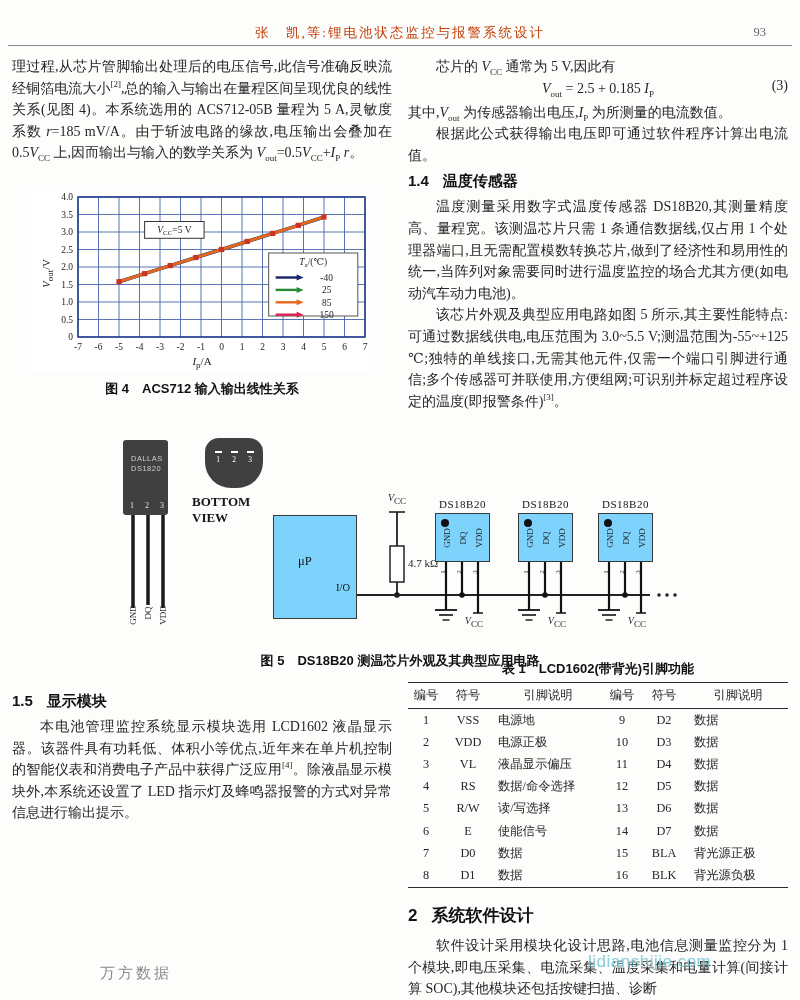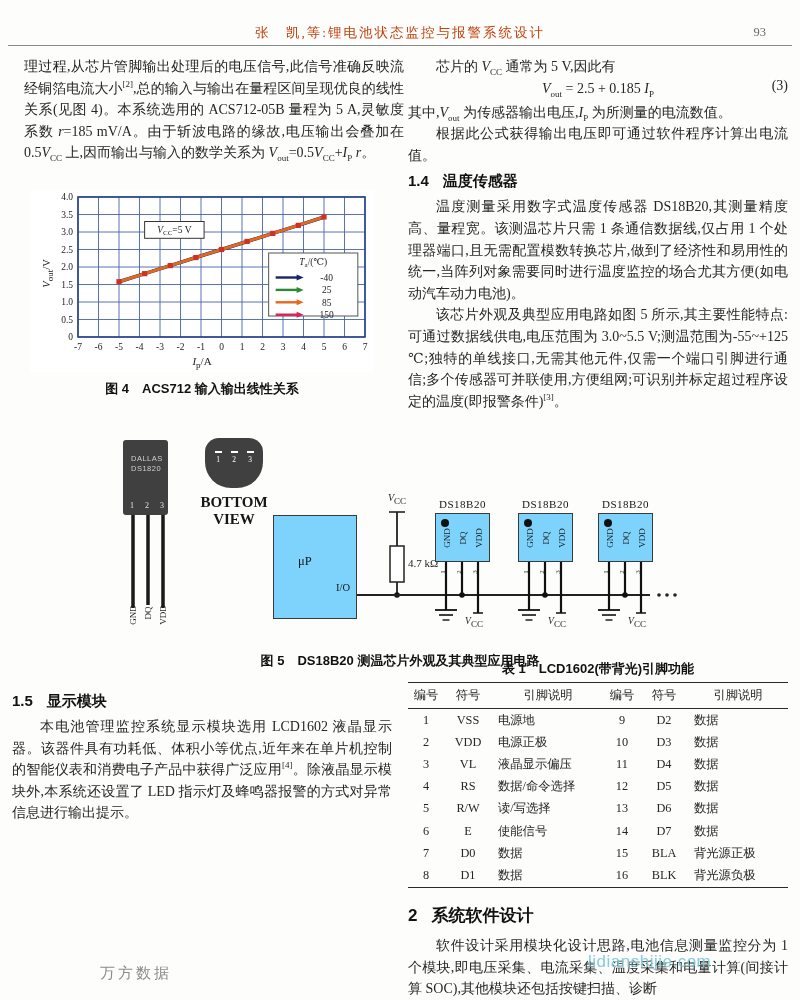--- a/index.html
+++ b/index.html
@@ -58,21 +58,21 @@
 </style>
 </head>
 <body>
 
 <div class="page">
 
   <div class="running-head">张　凯,等:锂电池状态监控与报警系统设计</div>
   <div class="pageno">93</div>
   <div class="head-rule"></div>
 
-  <div class="abs" style="left:24px;top:56px;width:380px;">
+  <div class="abs" style="left:12px;top:56px;width:380px;">
     <p>理过程,从芯片管脚输出处理后的电压信号,此信号准确反映流经铜箔电流大小<sup>[2]</sup>,总的输入与输出在量程区间呈现优良的线性关系(见图 4)。本系统选用的 ACS712-05B 量程为 5 A,灵敏度系数 <i>r</i>=185 mV/A。由于斩波电路的缘故,电压输出会叠加在 0.5<i>V</i><sub>CC</sub> 上,因而输出与输入的数学关系为 <i>V</i><sub>out</sub>=0.5<i>V</i><sub>CC</sub>+<i>I</i><sub>P</sub> <i>r</i>。</p>
   </div>
 
   <div class="abs fig4" style="left:30px;top:190px;">
     <svg id="fig4-svg" width="344" height="182">
         <rect x="48" y="7" width="287" height="140" fill="#fff"></rect>
         <line x1="48" y1="7" x2="48" y2="147" stroke="#4763ab" stroke-width="0.9"></line>
         <line x1="68.5" y1="7" x2="68.5" y2="147" stroke="#4763ab" stroke-width="0.9"></line>
         <line x1="89" y1="7" x2="89" y2="147" stroke="#4763ab" stroke-width="0.9"></line>
         <line x1="109.5" y1="7" x2="109.5" y2="147" stroke="#4763ab" stroke-width="0.9"></line>
@@ -227,21 +227,21 @@
     </div>
     <span class="vtext" style="left:113px;top:180px;width:40px;">GND</span>
     <span class="vtext" style="left:128px;top:178px;width:40px;">DQ</span>
     <span class="vtext" style="left:143px;top:180px;width:40px;">VDD</span>
 
     <div class="blackbody" style="left:205px;top:8px;width:58px;height:50px;border-radius:14px 14px 26px 26px;">
       <span class="bv-pin" style="left:6px;top:13px;"><span class="bv-dash"></span><span>1</span></span>
       <span class="bv-pin" style="left:22px;top:13px;"><span class="bv-dash"></span><span>2</span></span>
       <span class="bv-pin" style="left:38px;top:13px;"><span class="bv-dash"></span><span>3</span></span>
     </div>
-    <span class="abs" style="left:192px;top:64px;width:84px;text-align:center;font-weight:bold;font-size:15px;color:#161616;">BOTTOM VIEW</span>
+    <span class="abs" style="left:192px;top:64px;width:84px;text-align:left;font-weight:bold;font-size:13px;color:#161616;">BOTTOM VIEW</span>
 
     <div class="graybox" style="left:273px;top:85px;width:84px;height:104px;">
       <span class="abs" style="left:24px;top:38px;font-size:12.5px;color:#141414;">μP</span>
       <span class="abs" style="right:6px;top:66px;font-size:10.5px;color:#141414;">I/O</span>
     </div>
 
     <span class="vcc" style="left:377px;top:62px;font-size:10px;"><i>V</i><sub>CC</sub></span>
     <span class="abs" style="left:408px;top:127px;font-size:11px;color:#1d1d1d;">4.7 kΩ</span>
 
     <span class="fig5-lbl" style="left:430px;top:68px;width:65px;">DS18B20</span>

